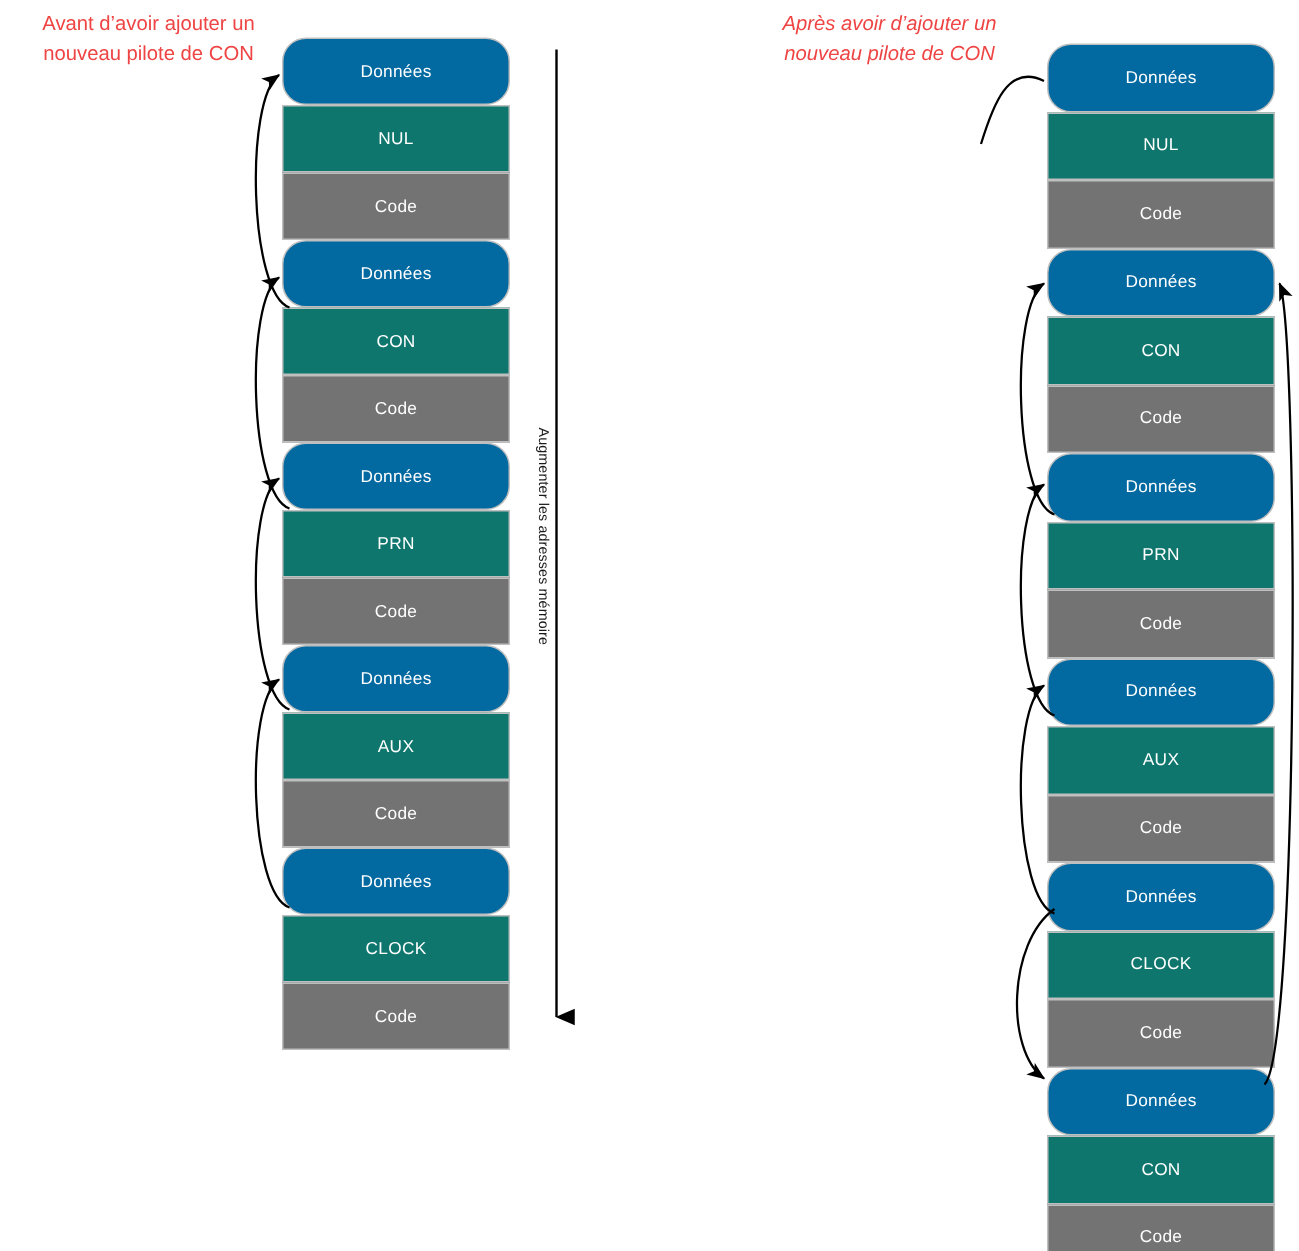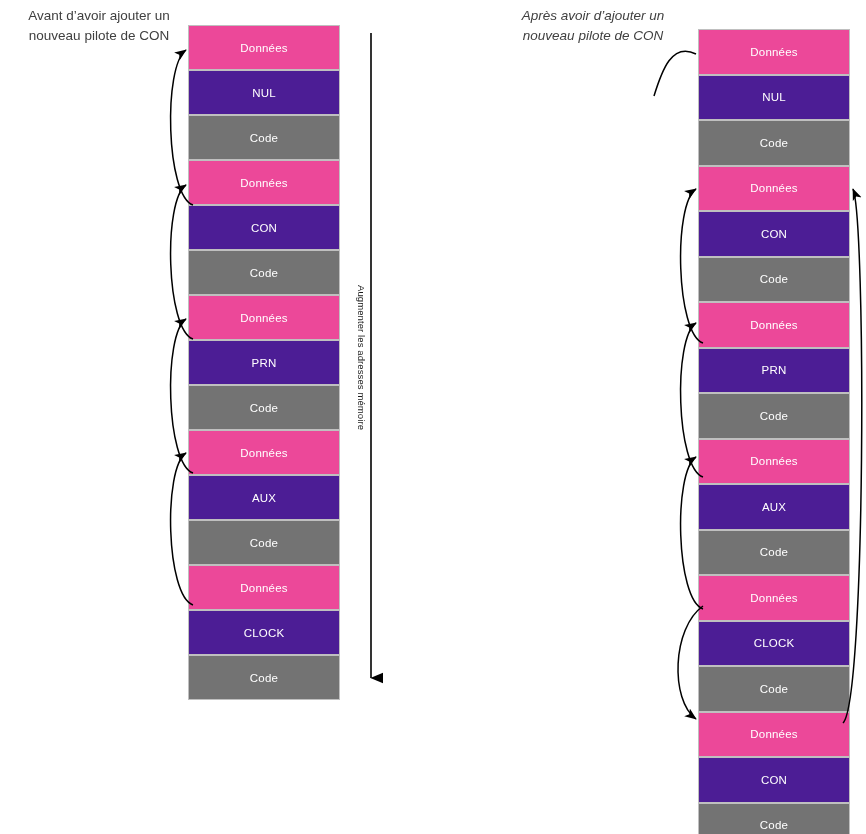--- a/index.html
+++ b/index.html
@@ -13,21 +13,21 @@
     position: relative;
     overflow: hidden;
     font-family: "Liberation Sans", sans-serif;
     color: #1a1a1a;
   }
   .caption {
     position: absolute;
     text-align: center;
     font-size: 13.5px;
     line-height: 20px;
-    color: #404040;
+    color: #ef4444;
     white-space: pre-line;
   }
   #caption-before { left: 6px;  top: 6px;  width: 186px; }
   #caption-after  { left: 500px; top: 6px; width: 186px; font-style: italic; }
 
   .memory-column {
     position: absolute;
     box-sizing: border-box;
   }
   #column-before { left: 188px; top: 25px;  width: 152px; }
@@ -41,22 +41,22 @@
     display: flex;
     align-items: center;
     justify-content: center;
     font-size: 11.5px;
     color: #ffffff;
     border: 1px solid #bfbfbf;
     letter-spacing: 0.2px;
   }
   #column-after .memory-block { height: 45.5px; }
 
-  .blk-data  { background: #ec4899; }
-  .blk-drv   { background: #4c1d95; }
+  .blk-data  { background: #0369a1; border-radius: 16px; }
+  .blk-drv   { background: #0f766e; }
   .blk-code  { background: #737373; }
 
   .svg-layer {
     position: absolute;
     left: 0;
     top: 0;
     width: 866px;
     height: 834px;
     pointer-events: none;
   }

